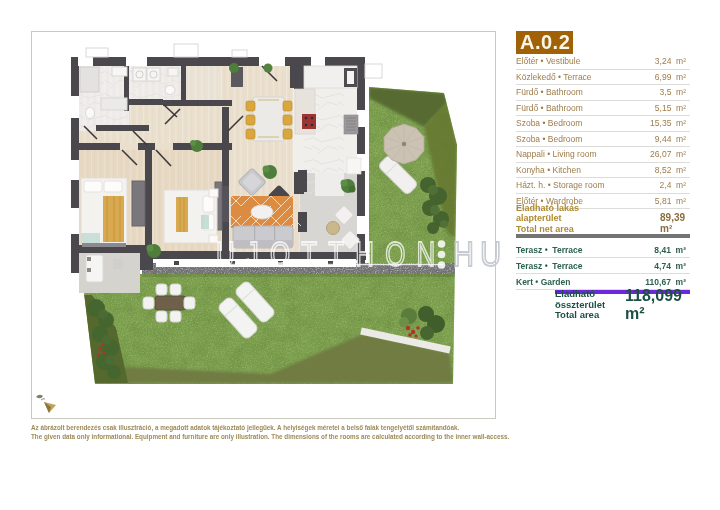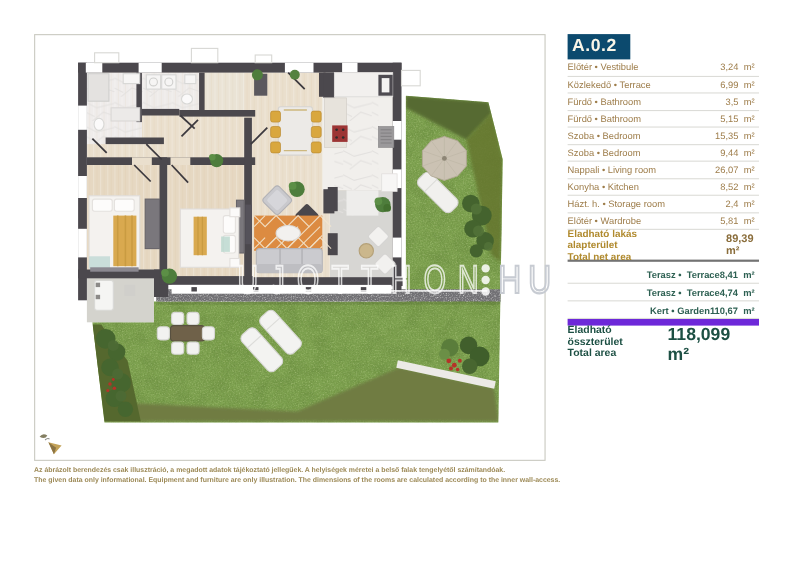--- a/index.html
+++ b/index.html
@@ -1,30 +1,30 @@
 <!DOCTYPE html>
 <html><head>
 <meta charset="utf-8">
 <style>
 html,body{margin:0;padding:0;background:#ffffff;width:720px;height:510px;overflow:hidden;}
 *{box-sizing:border-box;}
 body{font-family:"Liberation Sans", sans-serif;position:relative;}
 #frame{position:absolute;left:31px;top:31px;width:465px;height:388px;border:1px solid #c9c9c0;}
 #plan{position:absolute;left:0;top:0;}
 #tbl{position:absolute;left:516px;top:31px;width:174px;}
-#hdr{width:57px;height:23px;background:#0c4a6e;color:#faf6e8;font-weight:bold;font-size:16px;letter-spacing:0.5px;line-height:22px;padding-left:4px;}
+#hdr{width:57px;height:23px;background:#a16207;color:#faf6e8;font-weight:bold;font-size:20px;letter-spacing:0.5px;line-height:22px;padding-left:4px;}
 .row{display:flex;justify-content:space-between;align-items:center;height:15.5px;border-bottom:1px solid #dcdcd8;font-size:8.5px;color:#9d7c49;font-weight:normal;}
 .row:first-of-type{border-top:1px solid #dcdcd8;}
 .row .v{color:#9d7c49;} .vr{padding-right:4px;}
-#netrow{display:flex;justify-content:space-between;align-items:center;height:29px;border-bottom:2px solid #737373;gap:48px;}
+#netrow{display:flex;justify-content:space-between;align-items:flex-end;height:29px;border-bottom:4px solid #737373;gap:48px;}
 #netrow .n{font-size:9px;line-height:10.5px;color:#b08a2e;font-weight:bold;}
 #netrow .v{font-size:10px;color:#8a6d3b;font-weight:bold;padding-left:24px;}
 #sec2{margin-top:4px;}
-.trow{display:flex;justify-content:flex-end;align-items:center;height:16px;border-bottom:1px solid #dcdcd8;font-size:8.5px;color:#2d6052;font-weight:bold;}
-#totrow{display:flex;justify-content:space-between;align-items:flex-start;height:26px;border-top:6px solid #6d28d9;}
+.trow{display:flex;justify-content:space-between;align-items:center;height:16px;border-bottom:1px solid #dcdcd8;font-size:8.5px;color:#2d6052;font-weight:bold;}
+#totrow{display:flex;justify-content:space-between;align-items:center;height:26px;border-top:4px solid #6d28d9;margin-left:39px;}
 #totrow .n{font-size:9.5px;line-height:10.5px;color:#1d5044;font-weight:bold;}
 #totrow .v{font-size:16px;color:#1d5044;font-weight:bold;}
 #disc{position:absolute;left:31px;top:423px;width:560px;font-size:6.3px;line-height:9px;color:#9d8a57;font-weight:bold;white-space:nowrap;}
 </style>
 </head>
 <body>
 <div id="frame"></div>
 <svg id="plan" width="720" height="510" viewBox="0 0 720 510">
 <defs>
 <clipPath id="gclip">

